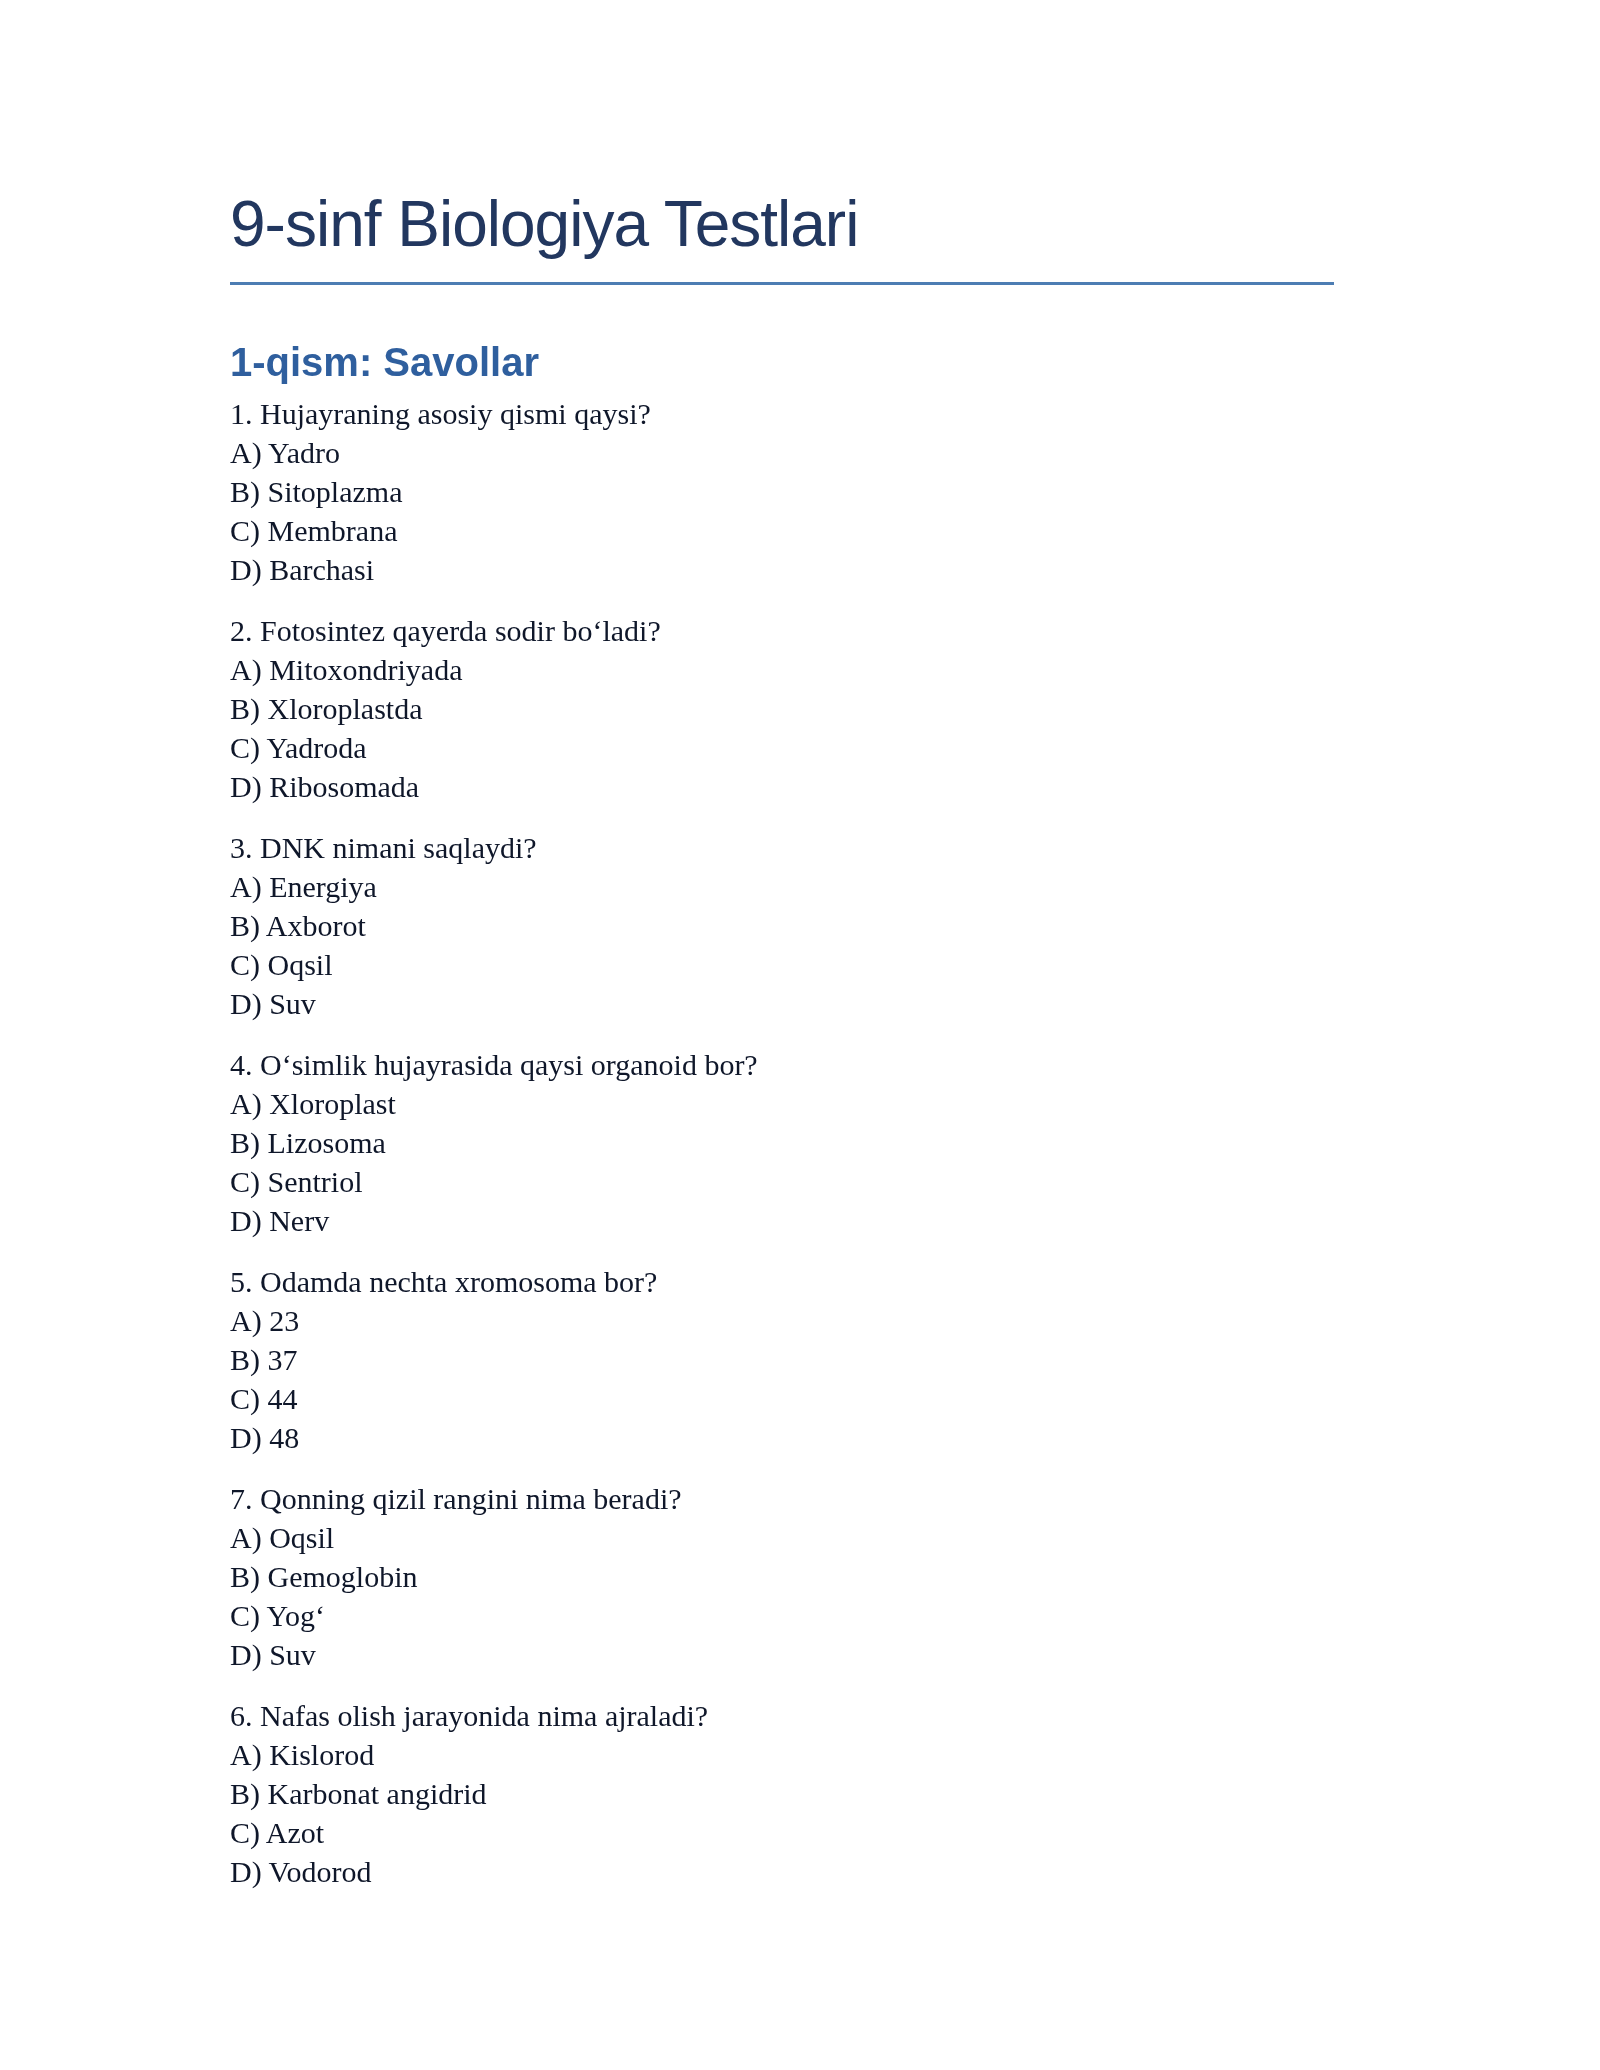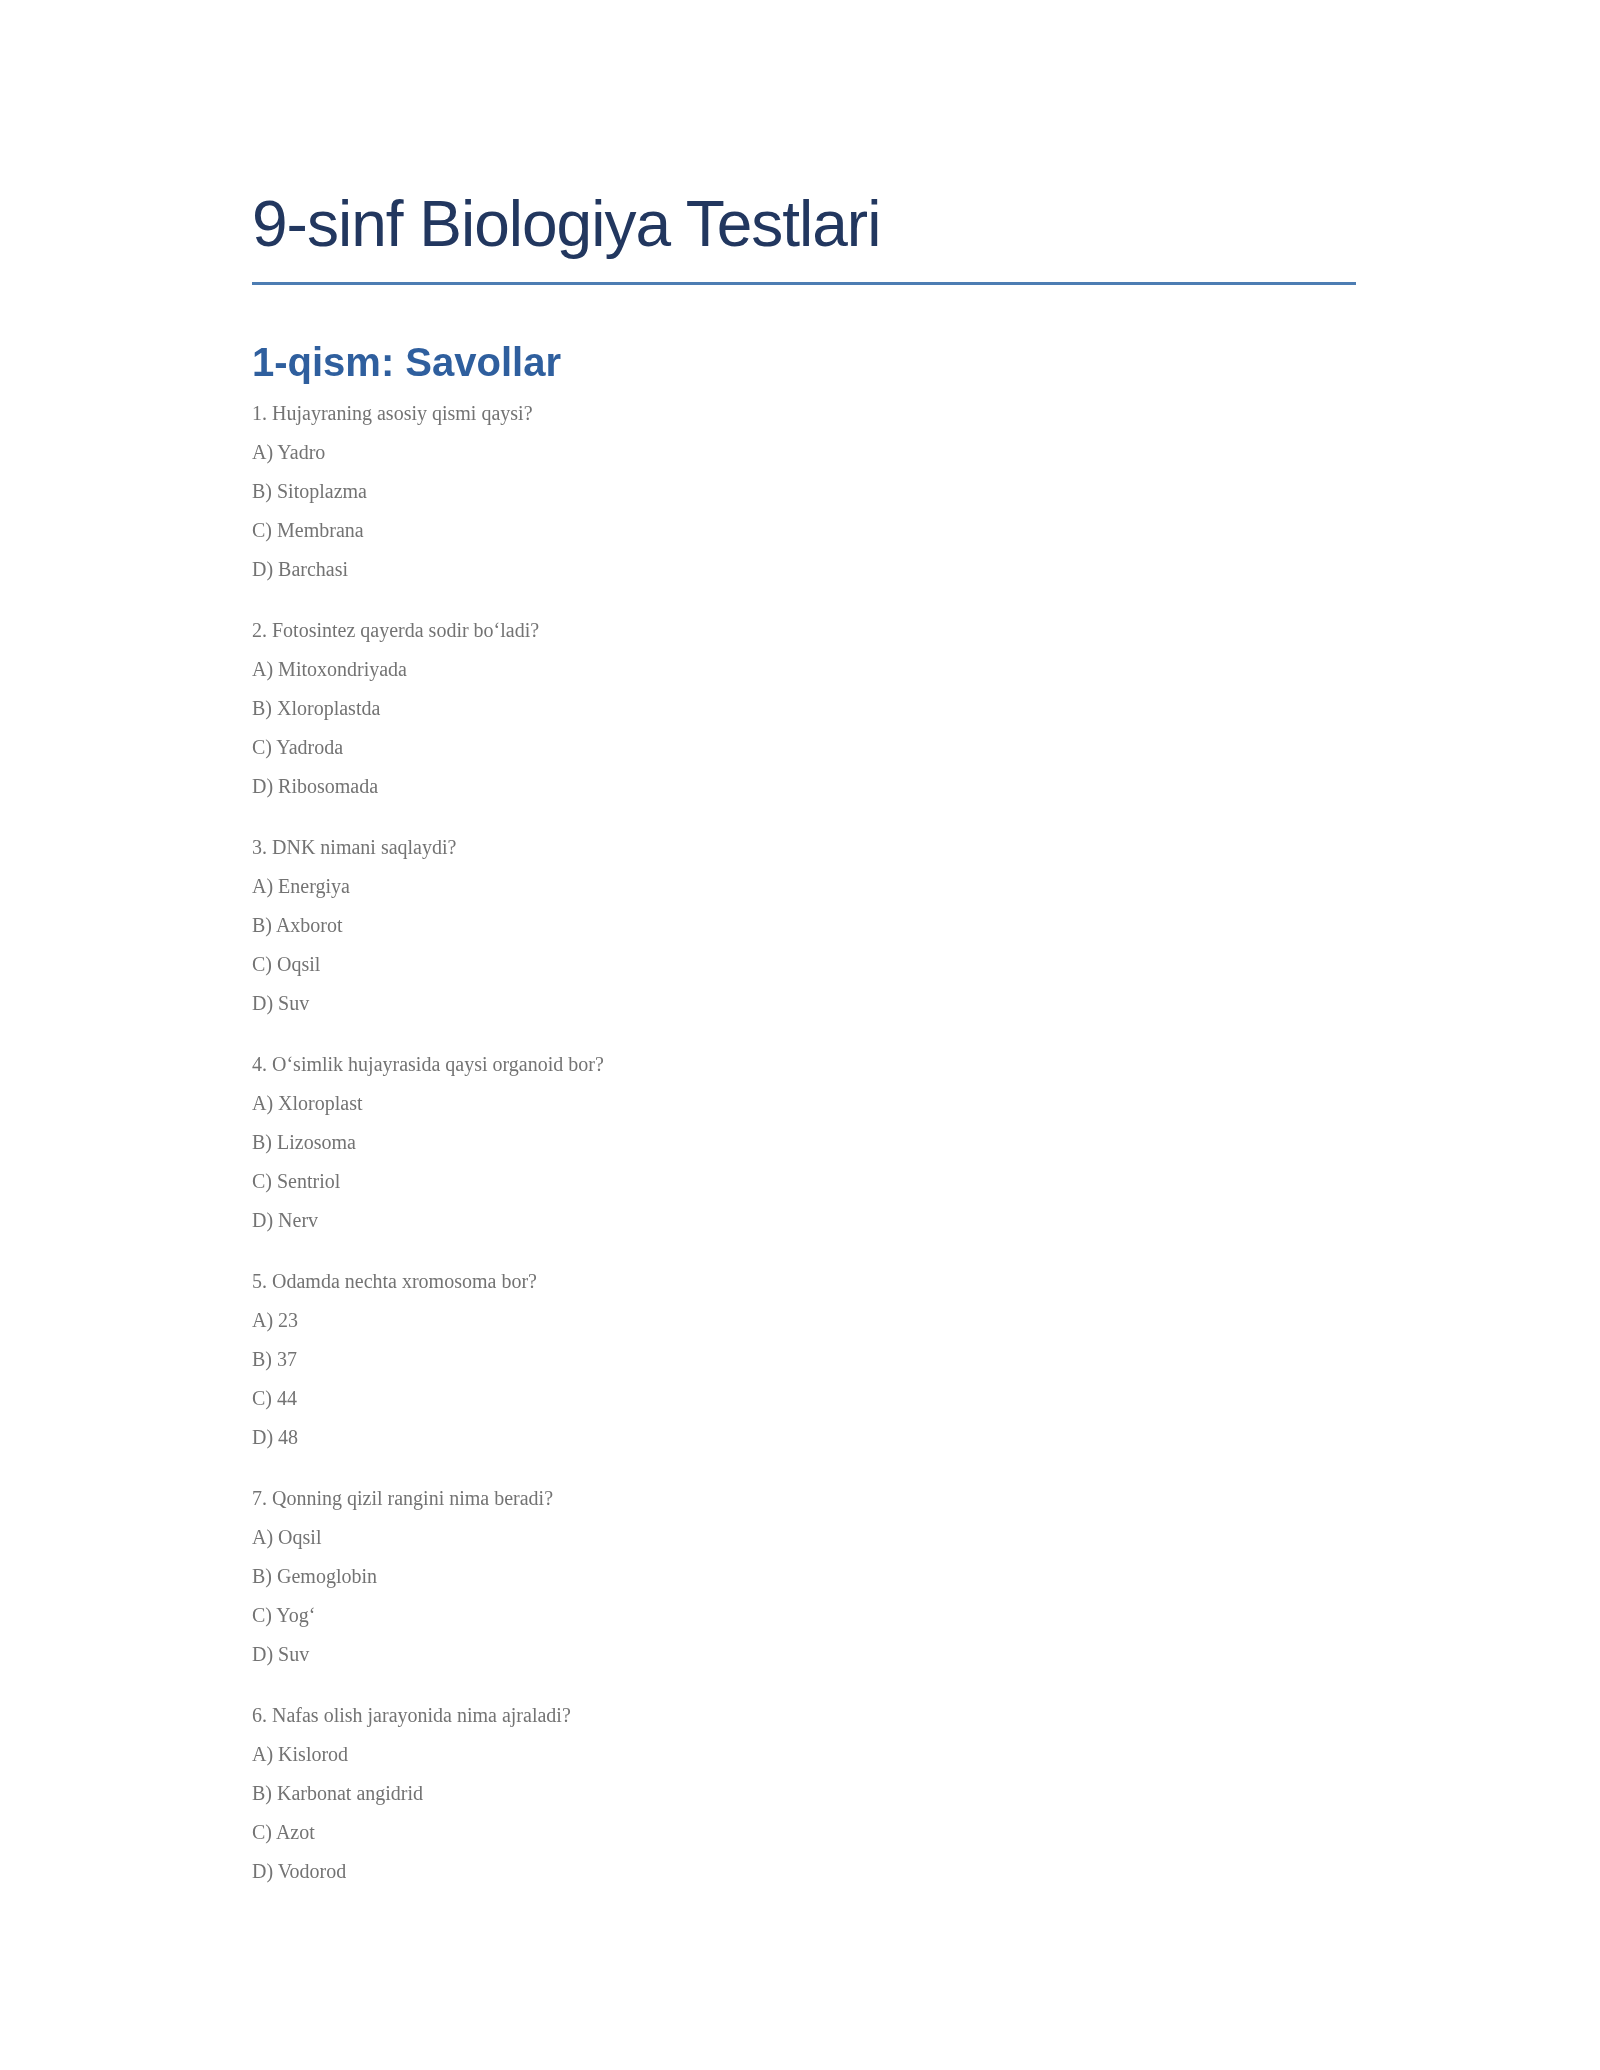--- a/index.html
+++ b/index.html
@@ -7,21 +7,20 @@
     padding: 0;
     background: #ffffff;
   }
   .page {
     position: relative;
     width: 1564px;
     height: 2070px;
     background: #ffffff;
     overflow: hidden;
     font-family: "Liberation Serif", serif;
-    padding-left: 22px;
   }
   .content {
     padding: 0 230px;
   }
   .doc-title {
     margin: 0;
     padding: 186px 0 20px 0;
     font-family: "Liberation Sans", sans-serif;
     font-weight: 400;
     font-size: 64px;
@@ -42,23 +41,23 @@
     color: #2f5f9e;
   }
   .question {
     margin: 22px 0 0 0;
   }
   .question.first {
     margin-top: 8px;
   }
   .q-line {
     margin: 0;
-    font-size: 20px;
+    font-size: 30px;
     line-height: 39px;
-    color: #737373;
+    color: #0f172a;
   }
 </style>
 </head>
 <body>
 
 <div class="page">
   <div class="content">
 
     <h1 class="doc-title">9-sinf Biologiya Testlari</h1>
     <div class="title-rule"></div>

